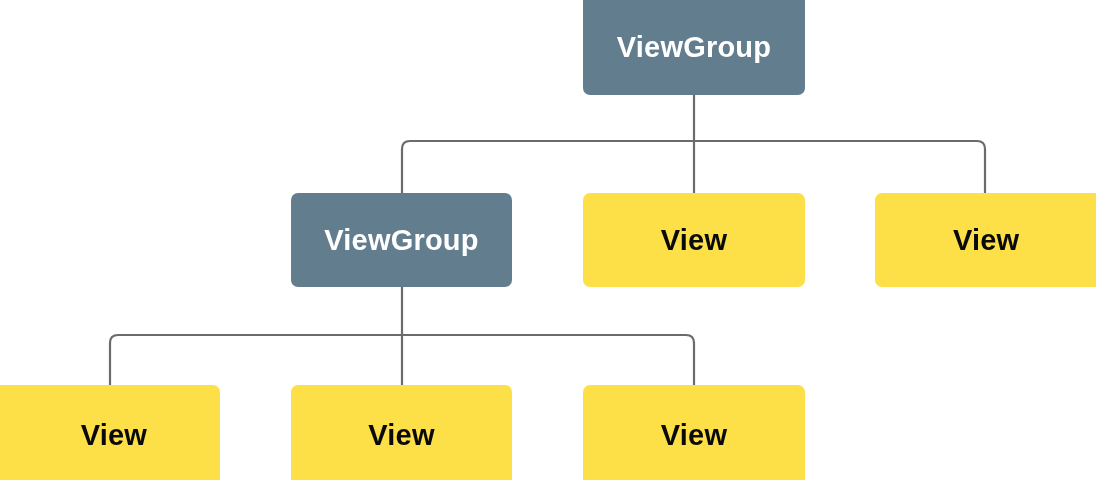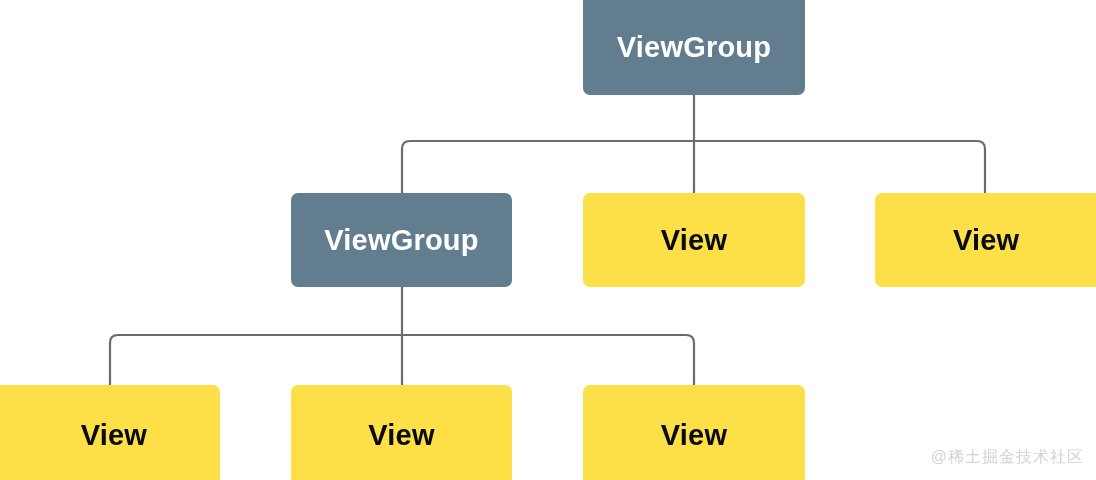--- a/index.html
+++ b/index.html
@@ -167,15 +167,14 @@
   </div>
 
   <div class="node leaf" id="node-view-3b">
     <span class="node-label">View</span>
   </div>
 
   <div class="node leaf" id="node-view-3c">
     <span class="node-label">View</span>
   </div>
 
-  <div id="watermark">@稀土掘金技术社区</div>
 
 </div>
 
 </body></html>

